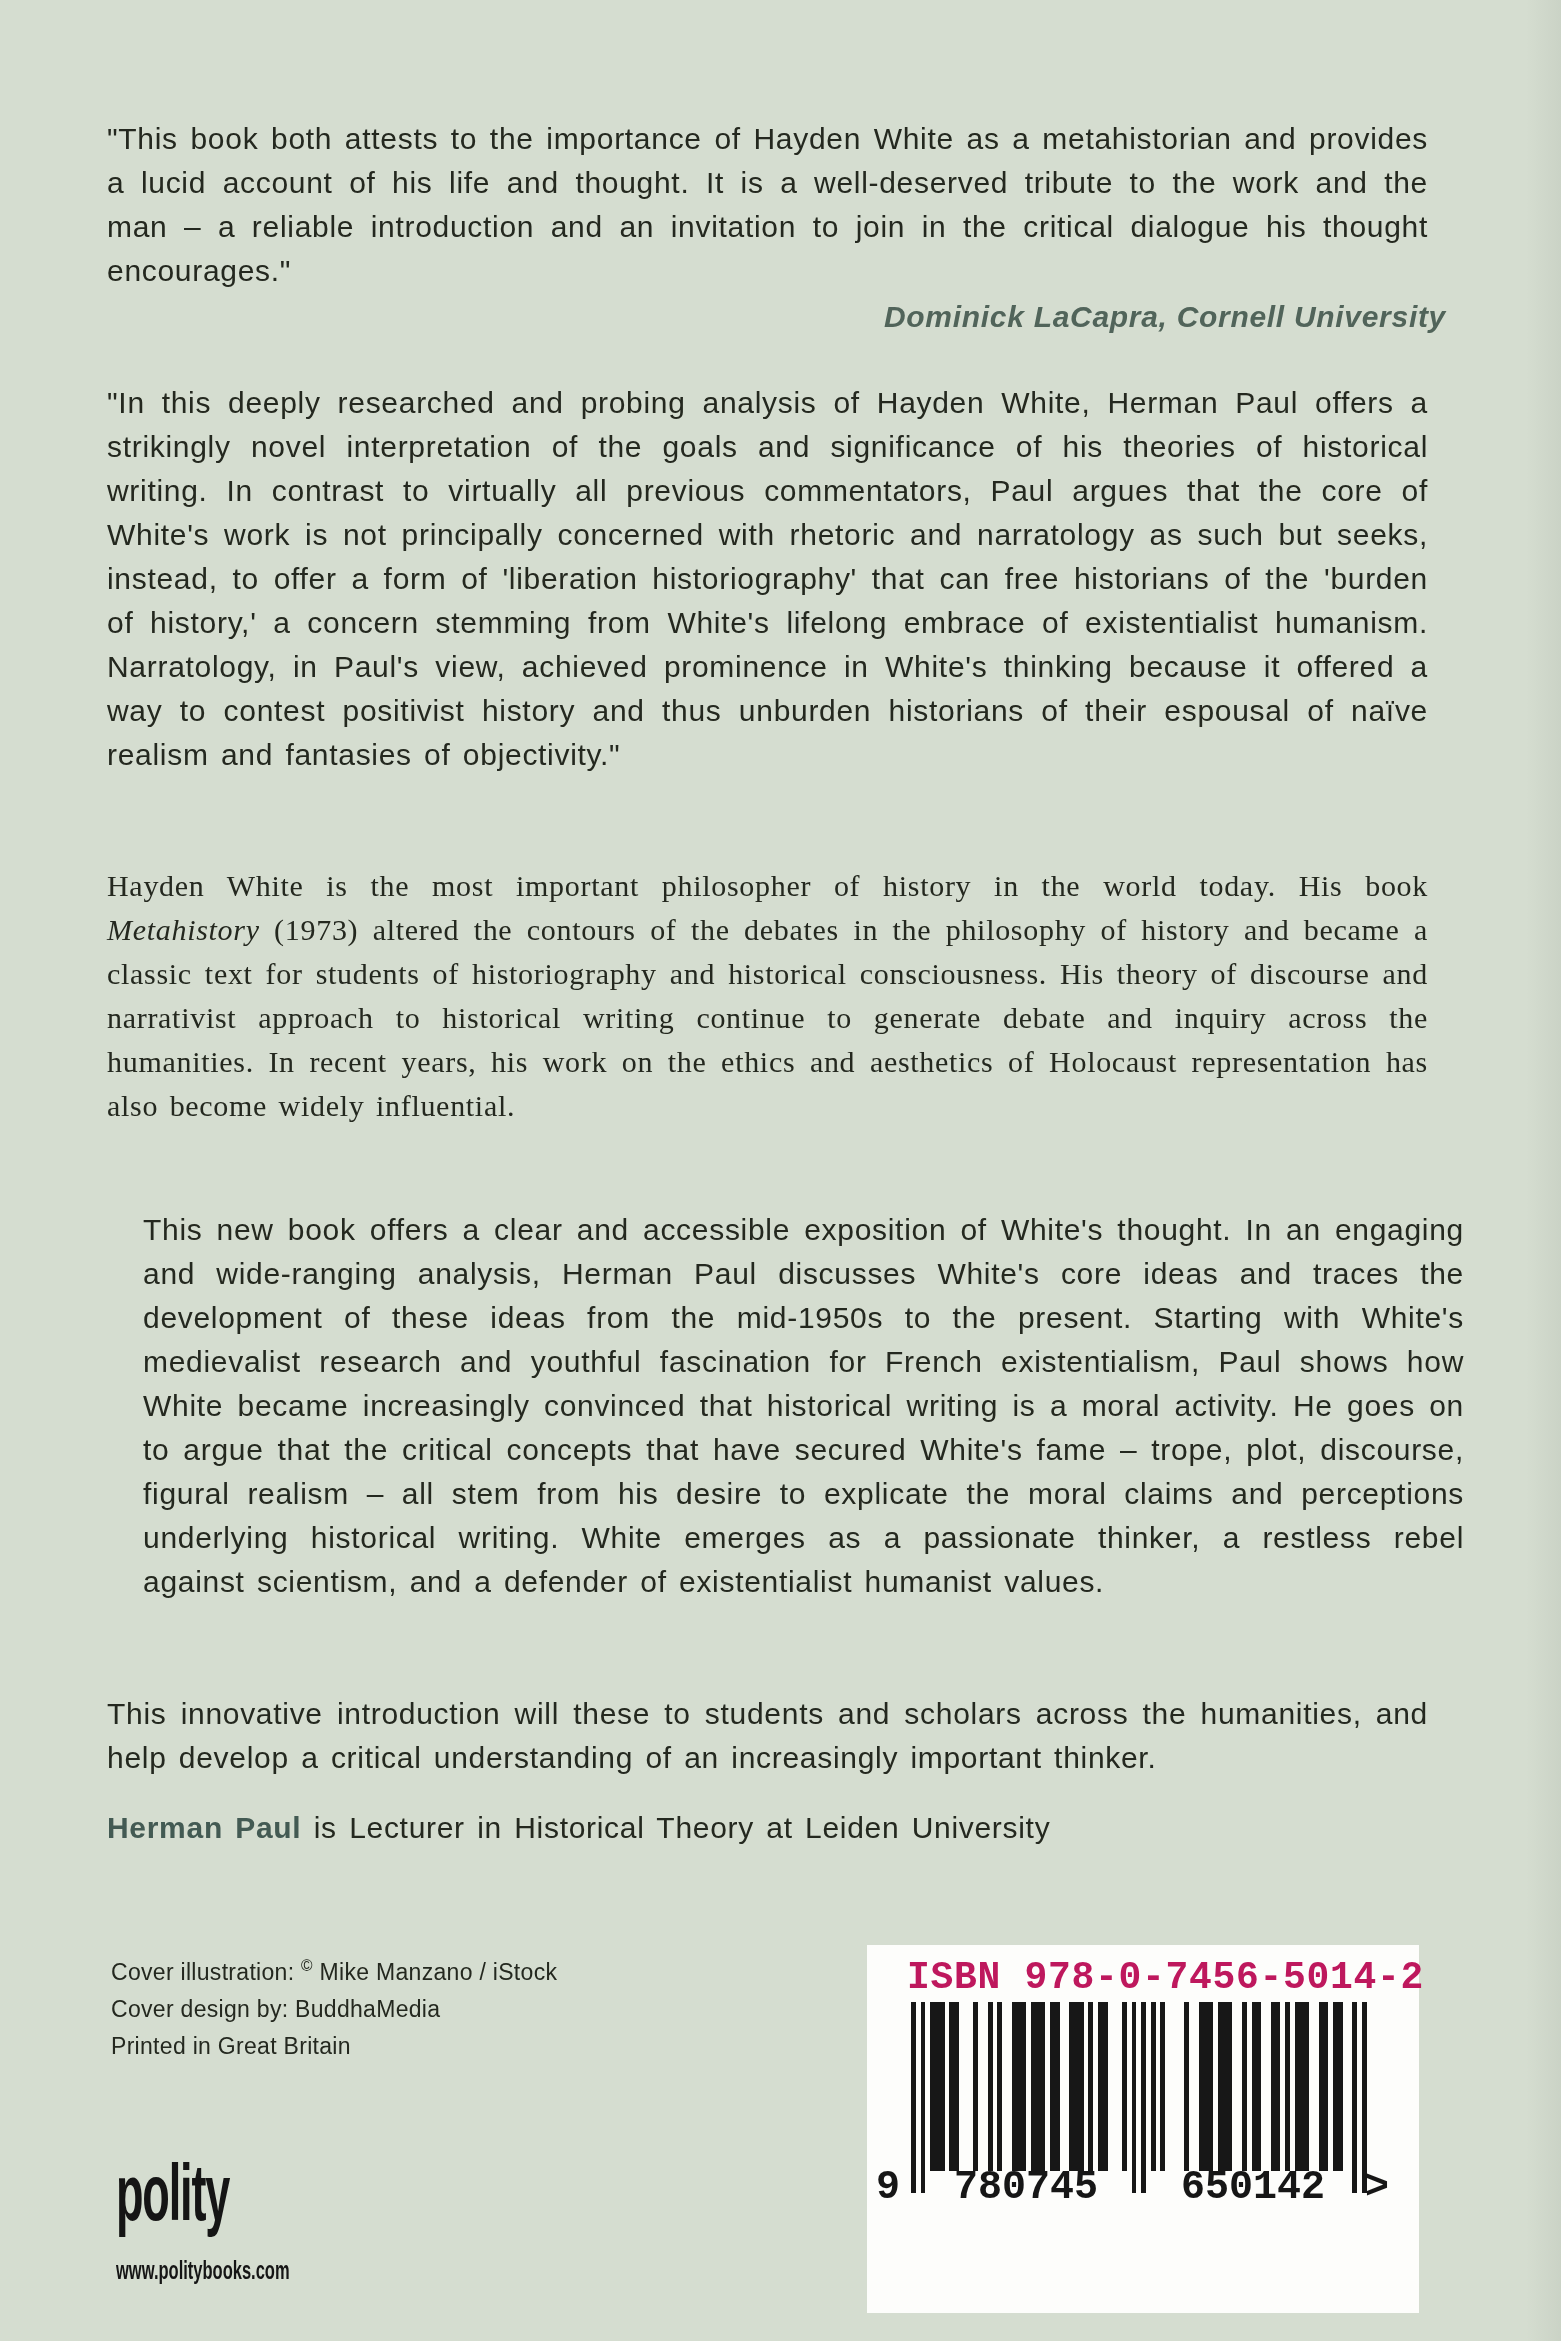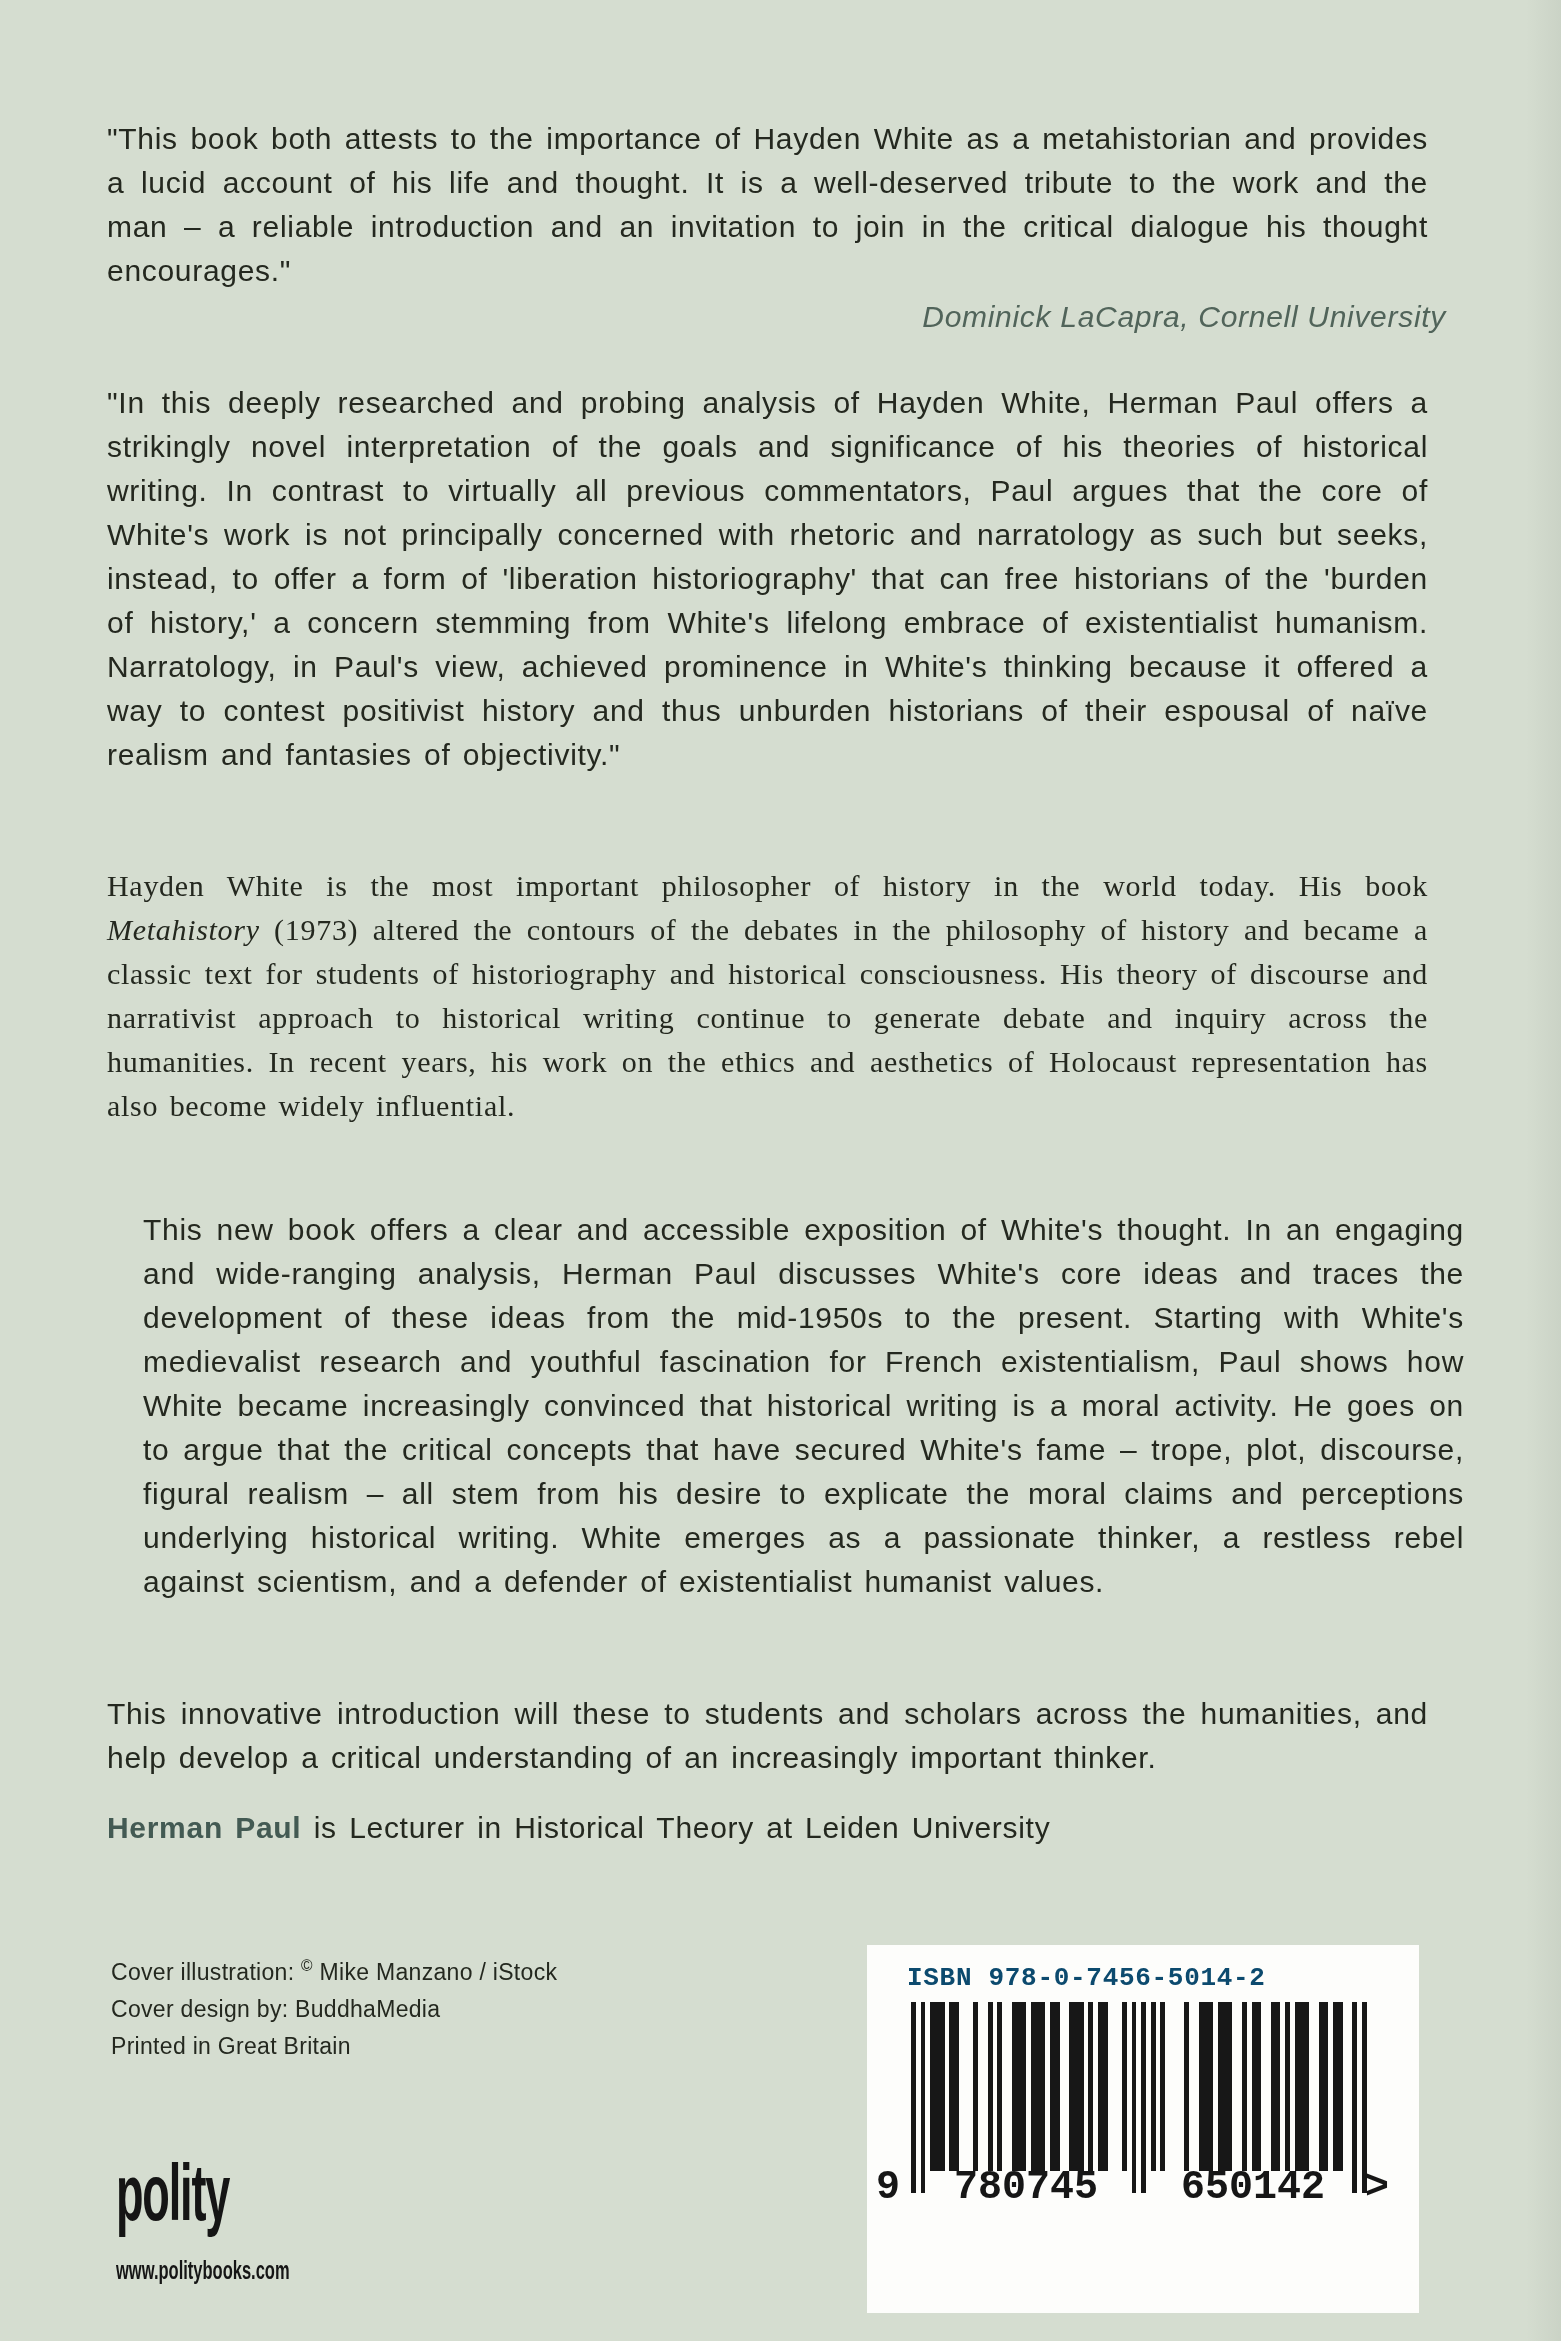--- a/index.html
+++ b/index.html
@@ -9,21 +9,21 @@
     background:linear-gradient(to right,rgba(60,70,60,0),rgba(60,70,60,0.07));pointer-events:none;}
 
   .body-text{
     position:absolute;left:107px;width:1321px;margin:0;
     font-size:30px;line-height:44px;letter-spacing:0.7px;word-spacing:3.3px;
     color:#24281f;text-align:justify;
   }
   .attribution{
     position:absolute;left:107px;width:1339px;margin:0;
     font-size:30px;line-height:44px;letter-spacing:0.7px;
-    font-style:italic;color:#51645a;text-align:right;
+    font-style:italic;color:#51645a;text-align:right;font-weight:bold;
   }
   .q1{top:117px;}
   .a1{top:295px;}
   .q2{top:381px;}
   .a2{top:775px;}
   .p3{top:864px;font-family:Liberation Serif, serif;}
   .p4{top:1208px;margin-left:36px;}
   .p5{top:1692px;}
   .author-line{top:1806px;}
   .author-name{color:#435a53;font-weight:700;}
@@ -44,21 +44,21 @@
     transform:scaleX(0.66);transform-origin:left top;white-space:nowrap;
   }
 
   .barcode-box{
     position:absolute;left:867px;top:1945px;width:552px;height:368px;
     background:#fdfdfb;
   }
   .isbn-line{
     position:absolute;left:40px;top:15.6px;margin:0;
     font-family:"Liberation Mono",monospace;font-weight:700;
-    font-size:26px;line-height:34px;letter-spacing:0.7px;color:#0c4a6e;white-space:nowrap;
+    font-size:38px;line-height:34px;letter-spacing:0.7px;color:#be185d;white-space:nowrap;
   }
   .bars{position:absolute;left:44px;top:57px;display:flex;}
   .bar{width:4.8px;height:169px;background:transparent;}
   .bar.on{background:#171717;}
   .bar.guard{height:191px;}
   .digits span{
     position:absolute;top:223px;
     font-family:"Liberation Mono",monospace;font-weight:700;
     font-size:40px;line-height:40px;color:#161616;white-space:nowrap;
   }

